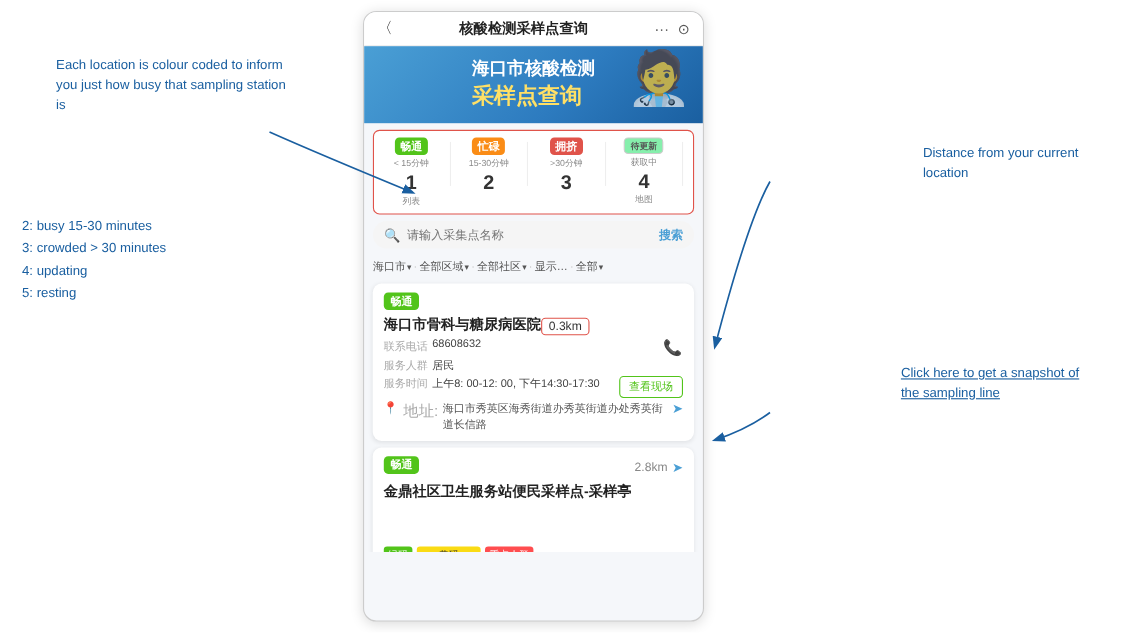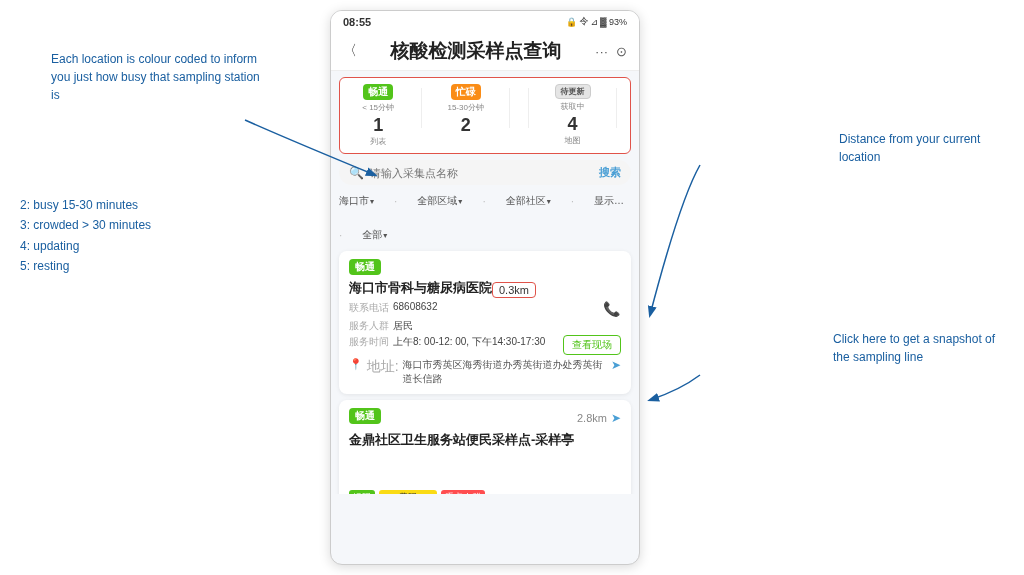--- a/index.html
+++ b/index.html
@@ -42,21 +42,21 @@
     
     .nav-bar {
       background: #fff;
       display: flex;
       align-items: center;
       justify-content: space-between;
       padding: 6px 12px;
       border-bottom: 1px solid #eee;
     }
     .nav-title {
-      font-size: 19px;
+      font-size: 13px;
       font-weight: bold;
       color: #222;
     }
     .nav-icons { display: flex; gap: 8px; align-items: center; color: #555; font-size: 13px; }
     .nav-back { font-size: 14px; color: #333; }
 
     
     .banner {
       background: linear-gradient(135deg, #4a9fd5 0%, #2d7bbf 60%, #1a5fa0 100%);
       height: 70px;
@@ -112,21 +112,21 @@
       padding: 1px 5px;
       font-size: 10px;
       font-weight: bold;
       color: #fff;
       margin-bottom: 2px;
       white-space: nowrap;
     }
     .badge-green { background: #52c41a; }
     .badge-orange { background: #fa8c16; }
     .badge-red { background: #e0534a; }
-    .badge-gray { background: #e5e5e5; border: 1px solid #ccc; color: #555; font-family: Liberation Mono, monospace; }
+    .badge-gray { background: #86efac; border: 1px solid #ccc; color: #555; font-family: Liberation Mono, monospace; }
     .badge-lightgray { background: #d9d9d9; color: #888; }
 
     .status-sub {
       font-size: 8px;
       color: #888;
       text-align: right;
       margin-bottom: 2px;
     }
     .status-num {
       font-size: 18px;
@@ -167,21 +167,21 @@
       font-size: 11px;
       font-weight: bold;
       cursor: pointer;
     }
 
     
     .filter-bar {
       display: flex;
       align-items: center;
       padding: 3px 8px;
-      gap: 20px;
+      gap: 2px;
       font-size: 10px;
       color: #555;
       flex-wrap: wrap;
     }
     .filter-item {
       display: flex;
       align-items: center;
       gap: 1px;
     }
     .filter-sep { color: #bbb; }
@@ -275,23 +275,24 @@
       top: 50px;
       width: 220px;
       margin-left: 31px;
     }
     .ann-right-top {
       right: 25px;
       top: 130px;
       width: 160px;
     }
     .ann-right-bottom {
-      right: 11px;
+      right: 25px;
       top: 330px;
       width: 180px;
+      text-decoration: underline;
     }
 
     
     .arrows-overlay {
       position: absolute;
       top: 0; left: 0;
       width: 1024px;
       height: 575px;
       pointer-events: none;
     }
@@ -323,56 +324,60 @@
 <div class="annotation ann-right-top">
   <span>Distance from your current location</span>
 </div>
 
 <div class="annotation ann-right-bottom">
   <span>Click here to get a snapshot of the sampling line</span>
 </div>
 
 <div class="phone-container">
 
-  <div class="status-bar">
-    <span class="status-bar-time">08:55</span>
-    <div class="status-bar-icons">
-      <span>🔒</span>
-      <span>令</span>
-      <span>⊿</span>
-      <span>▓ 93%</span>
-    </div>
-  </div>
 
   <div class="nav-bar">
     <span class="nav-back">〈</span>
     <span class="nav-title">核酸检测采样点查询</span>
     <div class="nav-icons">
       <span>···</span>
       <span>⊙</span>
     </div>
   </div>
 
+  <div class="banner">
+    <div>
+      <div class="banner-text-zh">海口市核酸检测</div>
+      <div class="banner-sub-zh">采样点查询</div>
+    </div>
+    <div class="banner-figure">🧑‍⚕️</div>
+  </div>
 
   <div class="status-tabs">
     <div class="status-tabs-row">
       <div class="status-tab">
         <span class="status-badge badge-green">畅通</span>
         <span class="status-sub">&lt; 15分钟</span>
         <span class="status-num">1</span>
         <span class="status-label">列表</span>
       </div>
       <div class="tab-divider"></div>
       <div class="status-tab">
         <span class="status-badge badge-orange">忙碌</span>
         <span class="status-sub">15-30分钟</span>
         <span class="status-num">2</span>
         <span class="status-label"></span>
       </div>
       <div class="tab-divider"></div>
+      <div class="status-tab">
+        <span class="status-badge badge-red">拥挤</span>
+        <span class="status-sub">&gt;30分钟</span>
+        <span class="status-num">3</span>
+        <span class="status-label"></span>
+      </div>
       <div class="tab-divider"></div>
       <div class="status-tab">
         <span class="status-badge badge-gray" style="font-size:8px;">待更新</span>
         <span class="status-sub">获取中</span>
         <span class="status-num">4</span>
         <span class="status-label">地图</span>
       </div>
       <div class="tab-divider"></div>
     </div>
   </div>

